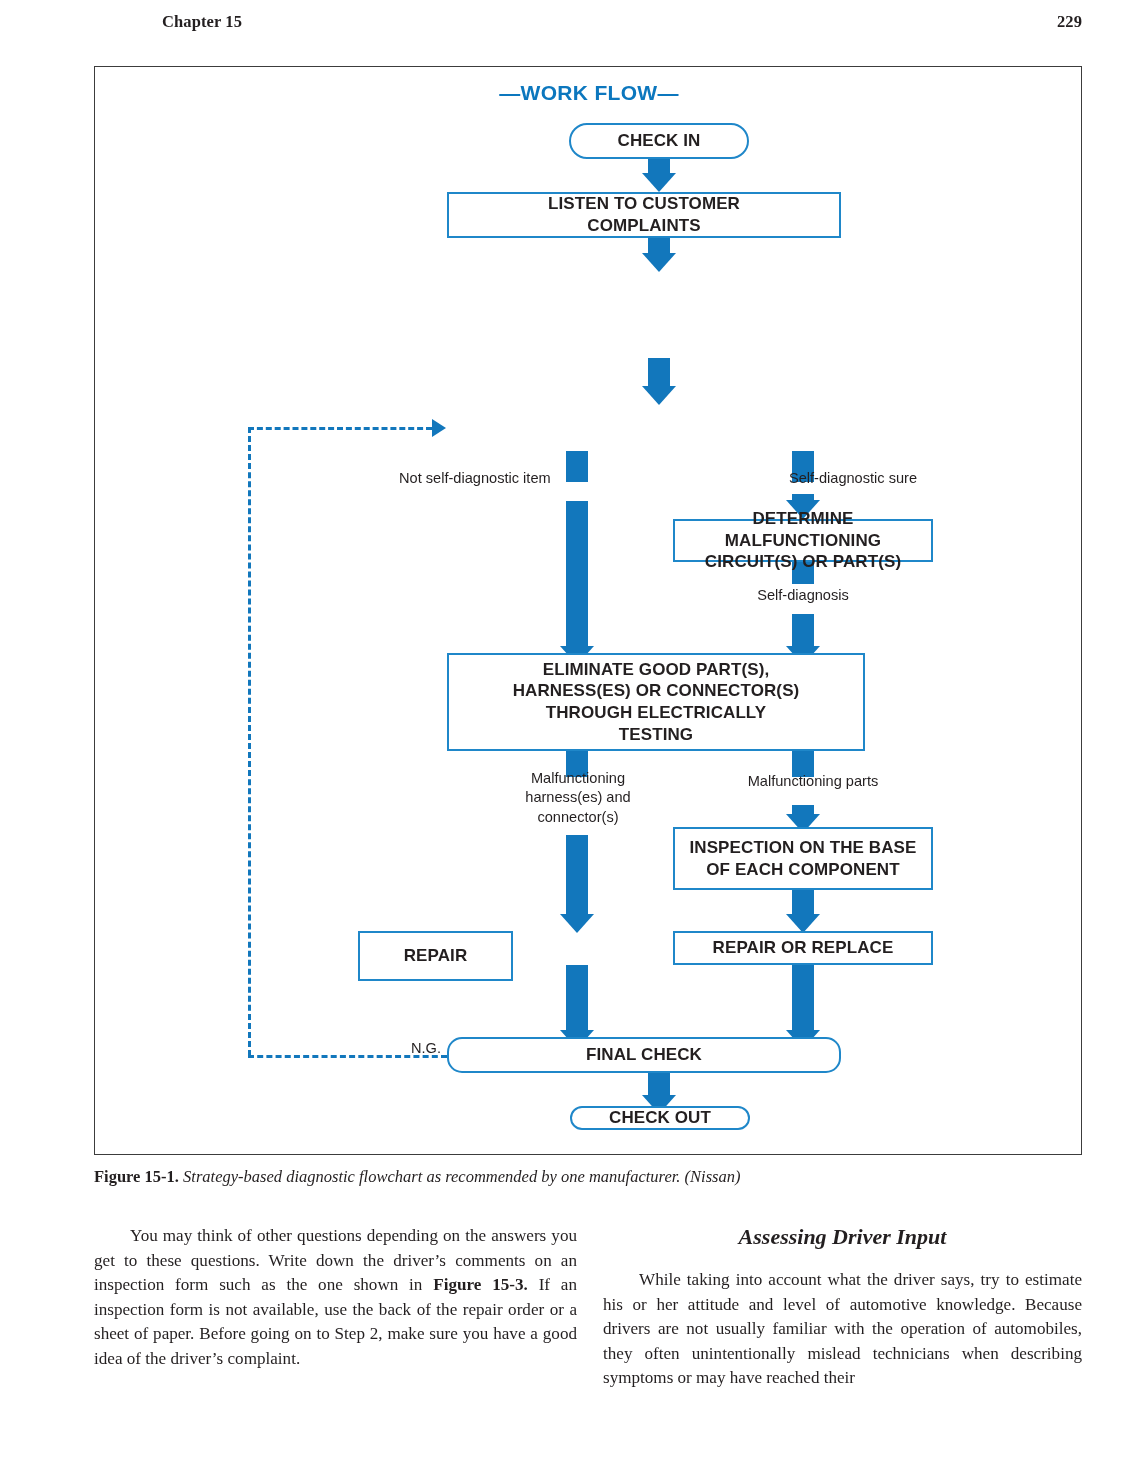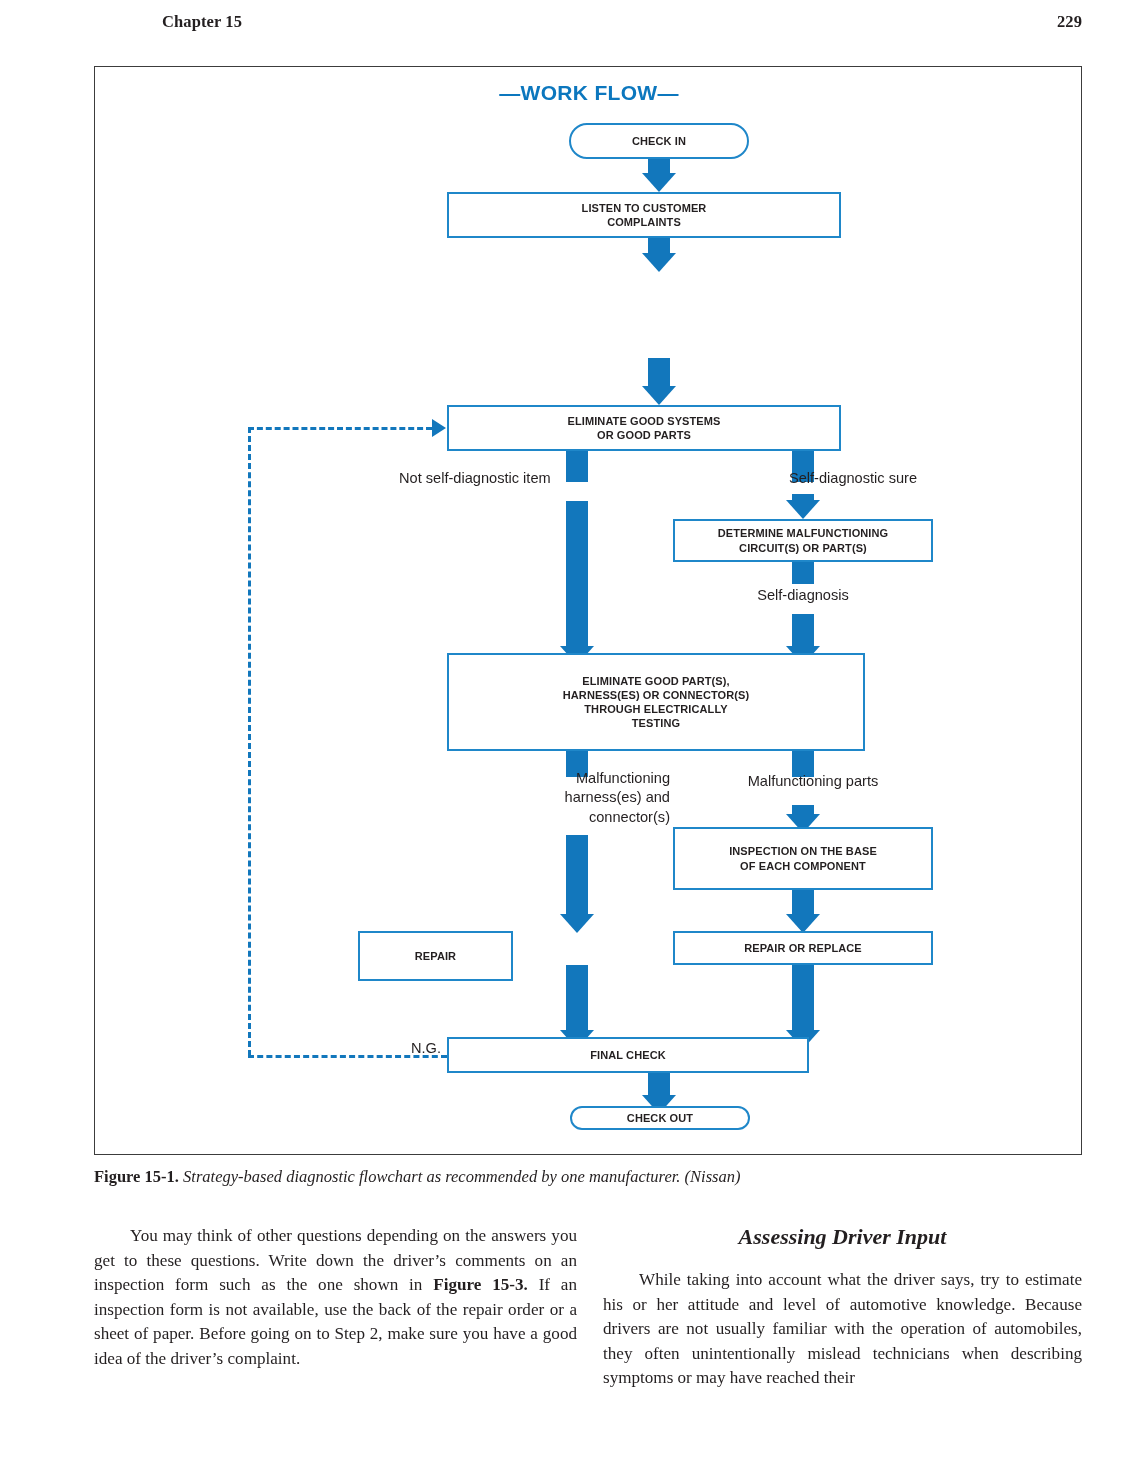--- a/index.html
+++ b/index.html
@@ -81,21 +81,21 @@
   }
 
   
   .node {
     position: absolute;
     box-sizing: border-box;
     border: 2px solid #1f87c9;
     background: #ffffff;
     font-family: "Liberation Sans", sans-serif;
     font-weight: bold;
-    font-size: 11px;
+    font-size: 17px;
     color: #231f20;
     letter-spacing: 0.1px;
     line-height: 1.28;
     display: flex;
     align-items: center;
     justify-content: center;
     text-align: center;
     white-space: pre-line;
     z-index: 3;
   }
@@ -138,21 +138,21 @@
   .edge-label {
     position: absolute;
     font-family: "Liberation Sans", sans-serif;
     font-size: 14.6px;
     font-weight: normal;
     color: #231f20;
     line-height: 1.32;
     white-space: pre-line;
     z-index: 4;
   }
-  .edge-label.center { text-align: right; }
+  .edge-label.center { text-align: center; }
 
   
   .dash-h {
     position: absolute;
     border-top: 3px dashed #1277bc;
     z-index: 1;
   }
   .dash-v {
     position: absolute;
     border-left: 3px dashed #1277bc;
@@ -237,22 +237,20 @@
       <div class="shaft" style="width:22px; height:17px;"></div>
       <div class="head"></div>
     </div>
 
 
     <div class="arrow" style="left:544px; top:291px; width:40px; height:47px;">
       <div class="shaft" style="width:22px; height:30px;"></div>
       <div class="head"></div>
     </div>
 
-    <div class="node" style="left:352px; top:338px; width:394px; height:46px;">ELIMINATE GOOD SYSTEMS
-OR GOOD PARTS</div>
 
     <div class="conn" style="left:471px; top:384px; width:22px; height:31px;"></div>
     <div class="arrow" style="left:462px; top:434px; width:40px; height:164px;">
       <div class="shaft" style="width:22px; height:146px;"></div>
       <div class="head"></div>
     </div>
     <div class="edge-label" style="left:304px; top:402px; width:180px; text-align:left;">Not self-diagnostic item</div>
 
     <div class="conn" style="left:697px; top:384px; width:22px; height:31px;"></div>
     <div class="arrow" style="left:688px; top:427px; width:40px; height:25px;">
@@ -307,21 +305,21 @@
     <div class="arrow" style="left:462px; top:898px; width:40px; height:84px;">
       <div class="shaft" style="width:22px; height:66px;"></div>
       <div class="head"></div>
     </div>
 
     <div class="arrow" style="left:688px; top:898px; width:40px; height:84px;">
       <div class="shaft" style="width:22px; height:66px;"></div>
       <div class="head"></div>
     </div>
 
-    <div class="node" style="left:352px; top:970px; width:362px; height:36px;">FINAL CHECK</div>
+    <div class="node" style="left:352px; top:970px; width:394px; height:36px;border-radius:15px;">FINAL CHECK</div>
 
     <div class="edge-label" style="left:300px; top:972px; width:46px; text-align:right;">N.G.</div>
     <div class="dash-h" style="left:153px; top:988px; width:199px;"></div>
     <div class="dash-v" style="left:153px; top:360px; height:629px;"></div>
     <div class="dash-h" style="left:153px; top:360px; width:184px;"></div>
     <div class="dash-arrowhead" style="left:337px; top:352px;"></div>
 
     <div class="arrow" style="left:544px; top:1006px; width:40px; height:41px;">
       <div class="shaft" style="width:22px; height:23px;"></div>
       <div class="head"></div>

